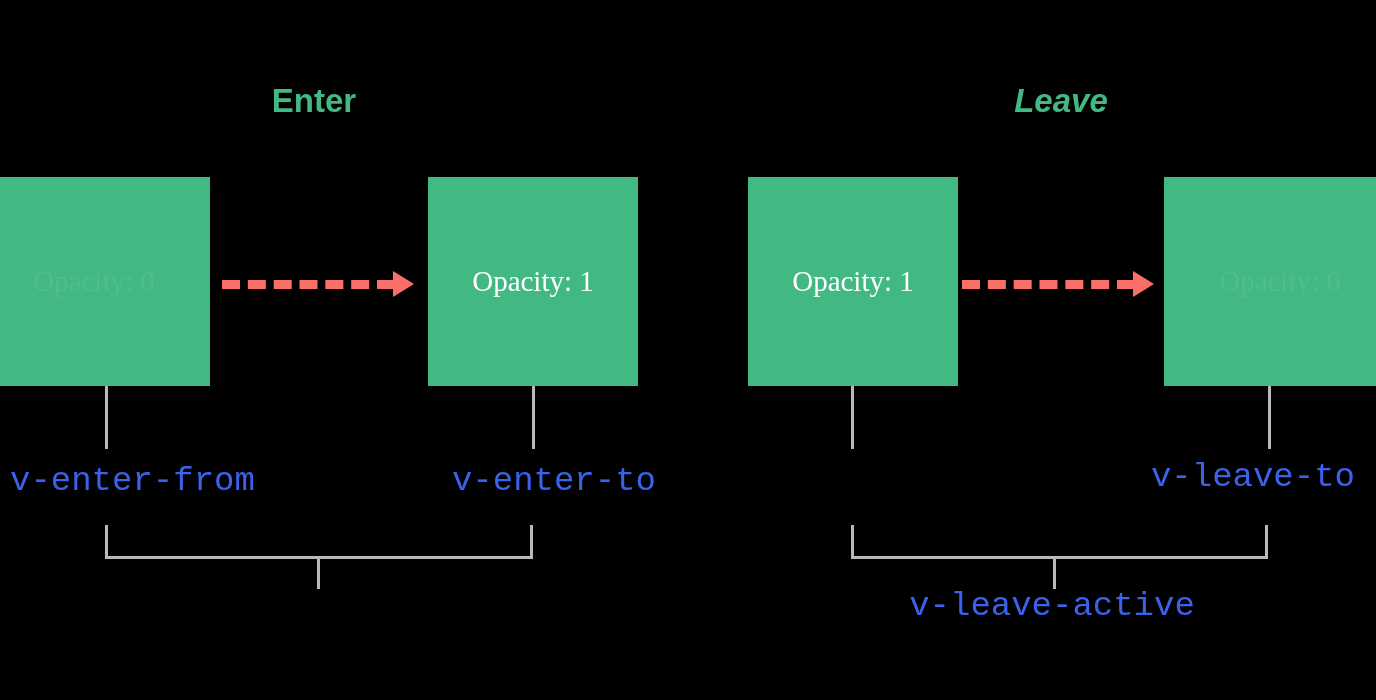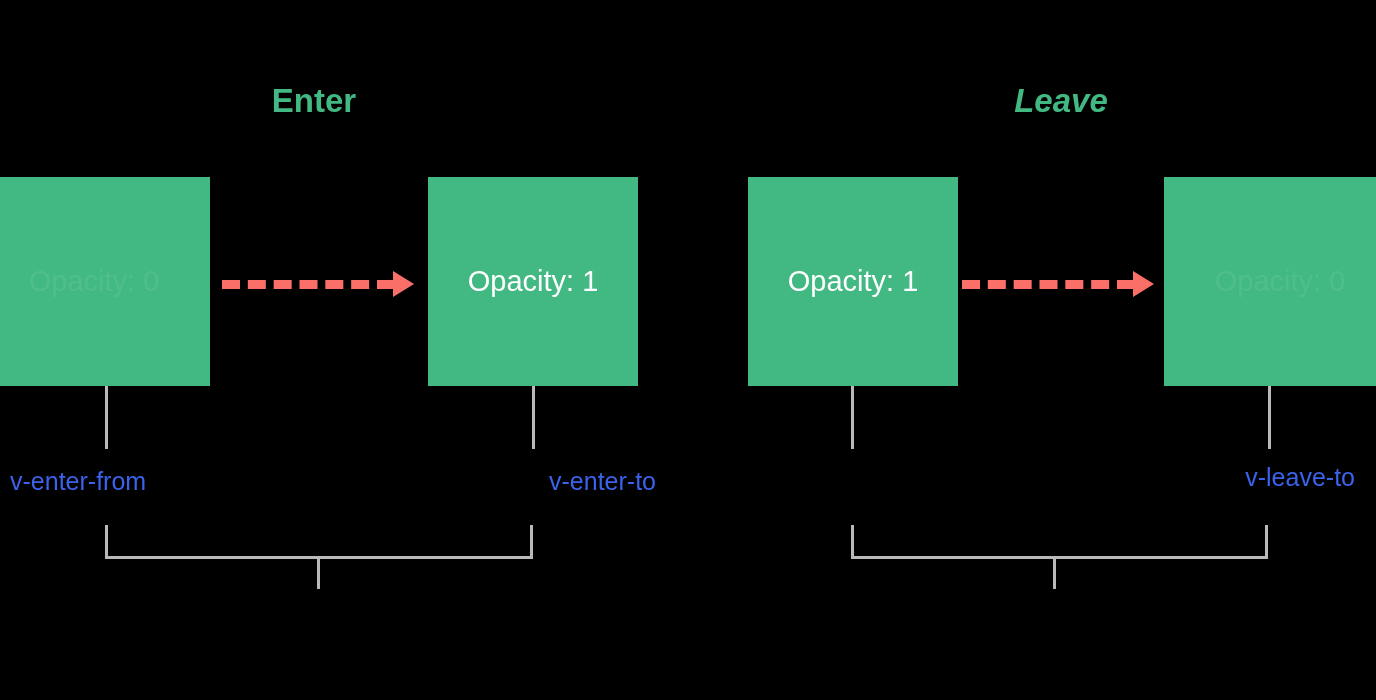--- a/index.html
+++ b/index.html
@@ -32,21 +32,21 @@
 
   
   .state-box {
     position: absolute;
     background: #42b883;
     display: flex;
     align-items: center;
     justify-content: center;
   }
   .state-box-label {
-    font-family: Liberation Sans, sans-serif;
+    font-family: Liberation Serif, serif;
     font-size: 29px;
     line-height: 29px;
     color: #ffffff;
     white-space: nowrap;
   }
   .state-box.faded .state-box-label {
     opacity: 0.07;
   }
 
   
@@ -74,22 +74,22 @@
   
   .leader {
     position: absolute;
     width: 3px;
     background: #b9b9b9;
   }
 
   
   .class-label {
     position: absolute;
-    font-family: Liberation Sans, sans-serif;
-    font-size: 25px;
+    font-family: Liberation Mono, monospace;
+    font-size: 34px;
     line-height: 25px;
     color: #3b62ea;
     white-space: nowrap;
   }
   .class-label.center {
     transform: translateX(-50%);
   }
   .class-label.right {
     transform: translateX(-100%);
   }
@@ -152,14 +152,15 @@
     <span class="state-box-label">Opacity: 0</span>
   </div>
 
   <div class="leader" style="left:851px; top:374px; height:63px;"></div>
   <div class="leader" style="left:1268px; top:374px; height:63px;"></div>
 
   <div class="class-label right" style="left:1355px; top:453px;">v-leave-to</div>
 
   <div class="bracket" style="left:851px; top:513px; width:417px;"></div>
   <div class="bracket-stem" style="left:1053px; top:544px; height:33px;"></div>
+  <div class="class-label center" style="left:1052px; top:582px;">v-leave-active</div>
 
 </div>
 
 </body></html>

